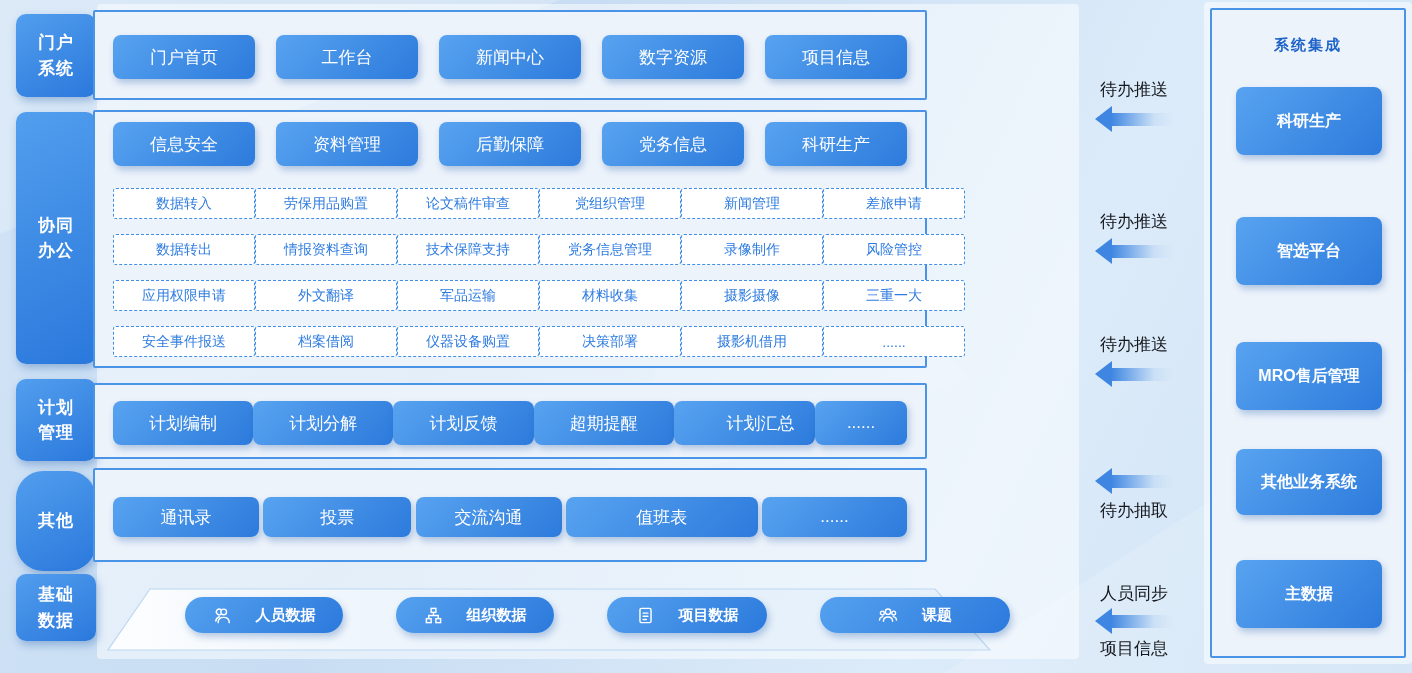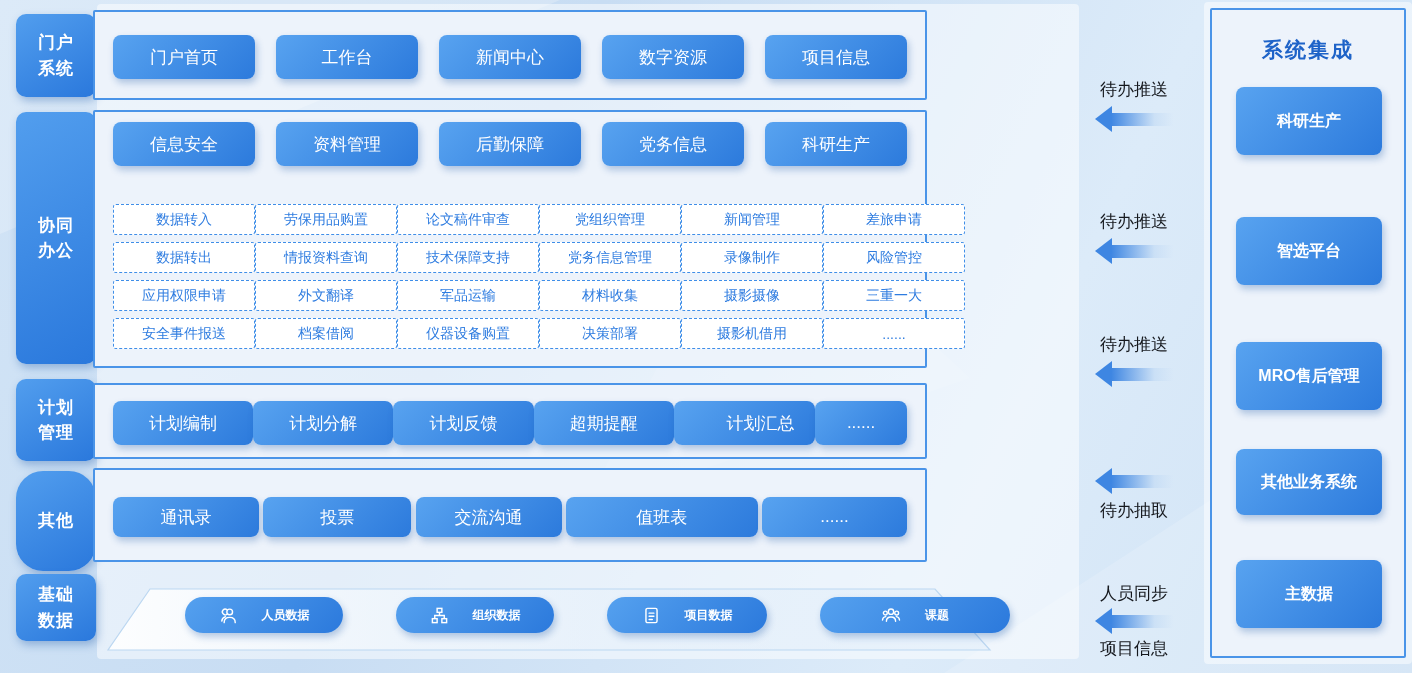--- a/index.html
+++ b/index.html
@@ -36,41 +36,41 @@
   .btn {
     background:linear-gradient(135deg,#58a3f0 0%,#2c7adc 100%);
     color:#fff; border-radius:8px; font-size:17px;
     display:flex; align-items:center; justify-content:center;
     box-shadow:2px 4px 7px rgba(25,85,165,0.3); cursor:pointer;
   }
   .h44 { height:44px; } .h40 { height:40px; } .w142 { width:142px; }
   .modgrid {
     position:absolute; left:18px; right:18px; top:76px;
     display:grid; grid-template-columns:repeat(6,142px);
-    justify-content:space-between; row-gap:7px;margin-top:16px;
+    justify-content:space-between; row-gap:15px;
   }
   .dashed {
     height:31px; background:#ffffff; border:1px dashed #3f8ee8; border-radius:3px;
     color:#2e7ce0; font-size:14px; display:flex; align-items:center; justify-content:center;
     cursor:pointer;
   }
   .platform-svg { position:absolute; left:0; top:0; z-index:1; }
   .pillrow { position:absolute; left:185px; top:597px; width:825px; height:36px;
     display:flex; justify-content:space-between; z-index:3; }
   .pill {
-    height:36px; border-radius:18px; color:#fff; font-size:12px; font-weight:bold;
+    height:36px; border-radius:18px; color:#fff; font-size:15px; font-weight:bold;
     background:linear-gradient(135deg,#55a1ef 0%,#2b79dc 100%);
     display:flex; align-items:center; justify-content:center; gap:24px;
     box-shadow:2px 4px 7px rgba(25,85,165,0.3); cursor:pointer;
   }
   .pill svg { flex:0 0 auto; }
 
   .integration { left:1210px; top:8px; width:196px; height:650px; }
   .int-title { position:absolute; left:0; right:0; top:26px; text-align:center;
-    font-size:21px; font-weight:bold; color:#1e63c8; letter-spacing:2px; }
+    font-size:15px; font-weight:bold; color:#1e63c8; letter-spacing:2px; }
   .int-btn { position:absolute; left:24px; width:146px; font-size:16px; font-weight:bold;
     text-align:center; line-height:1.35; padding:0 8px; }
 
   .flow { position:absolute; left:1086px; width:96px; z-index:2;
     display:flex; flex-direction:column; align-items:center; gap:5px; }
   .flow-label { font-size:17px; color:#15181d; white-space:nowrap; }
   .arrow { display:flex; align-items:center; height:26px; }
   .arrow .head { width:0; height:0; border-top:13px solid transparent;
     border-bottom:13px solid transparent; border-right:17px solid #3e86e2; }
   .arrow .body { width:62px; height:13px; margin-left:-1px;

